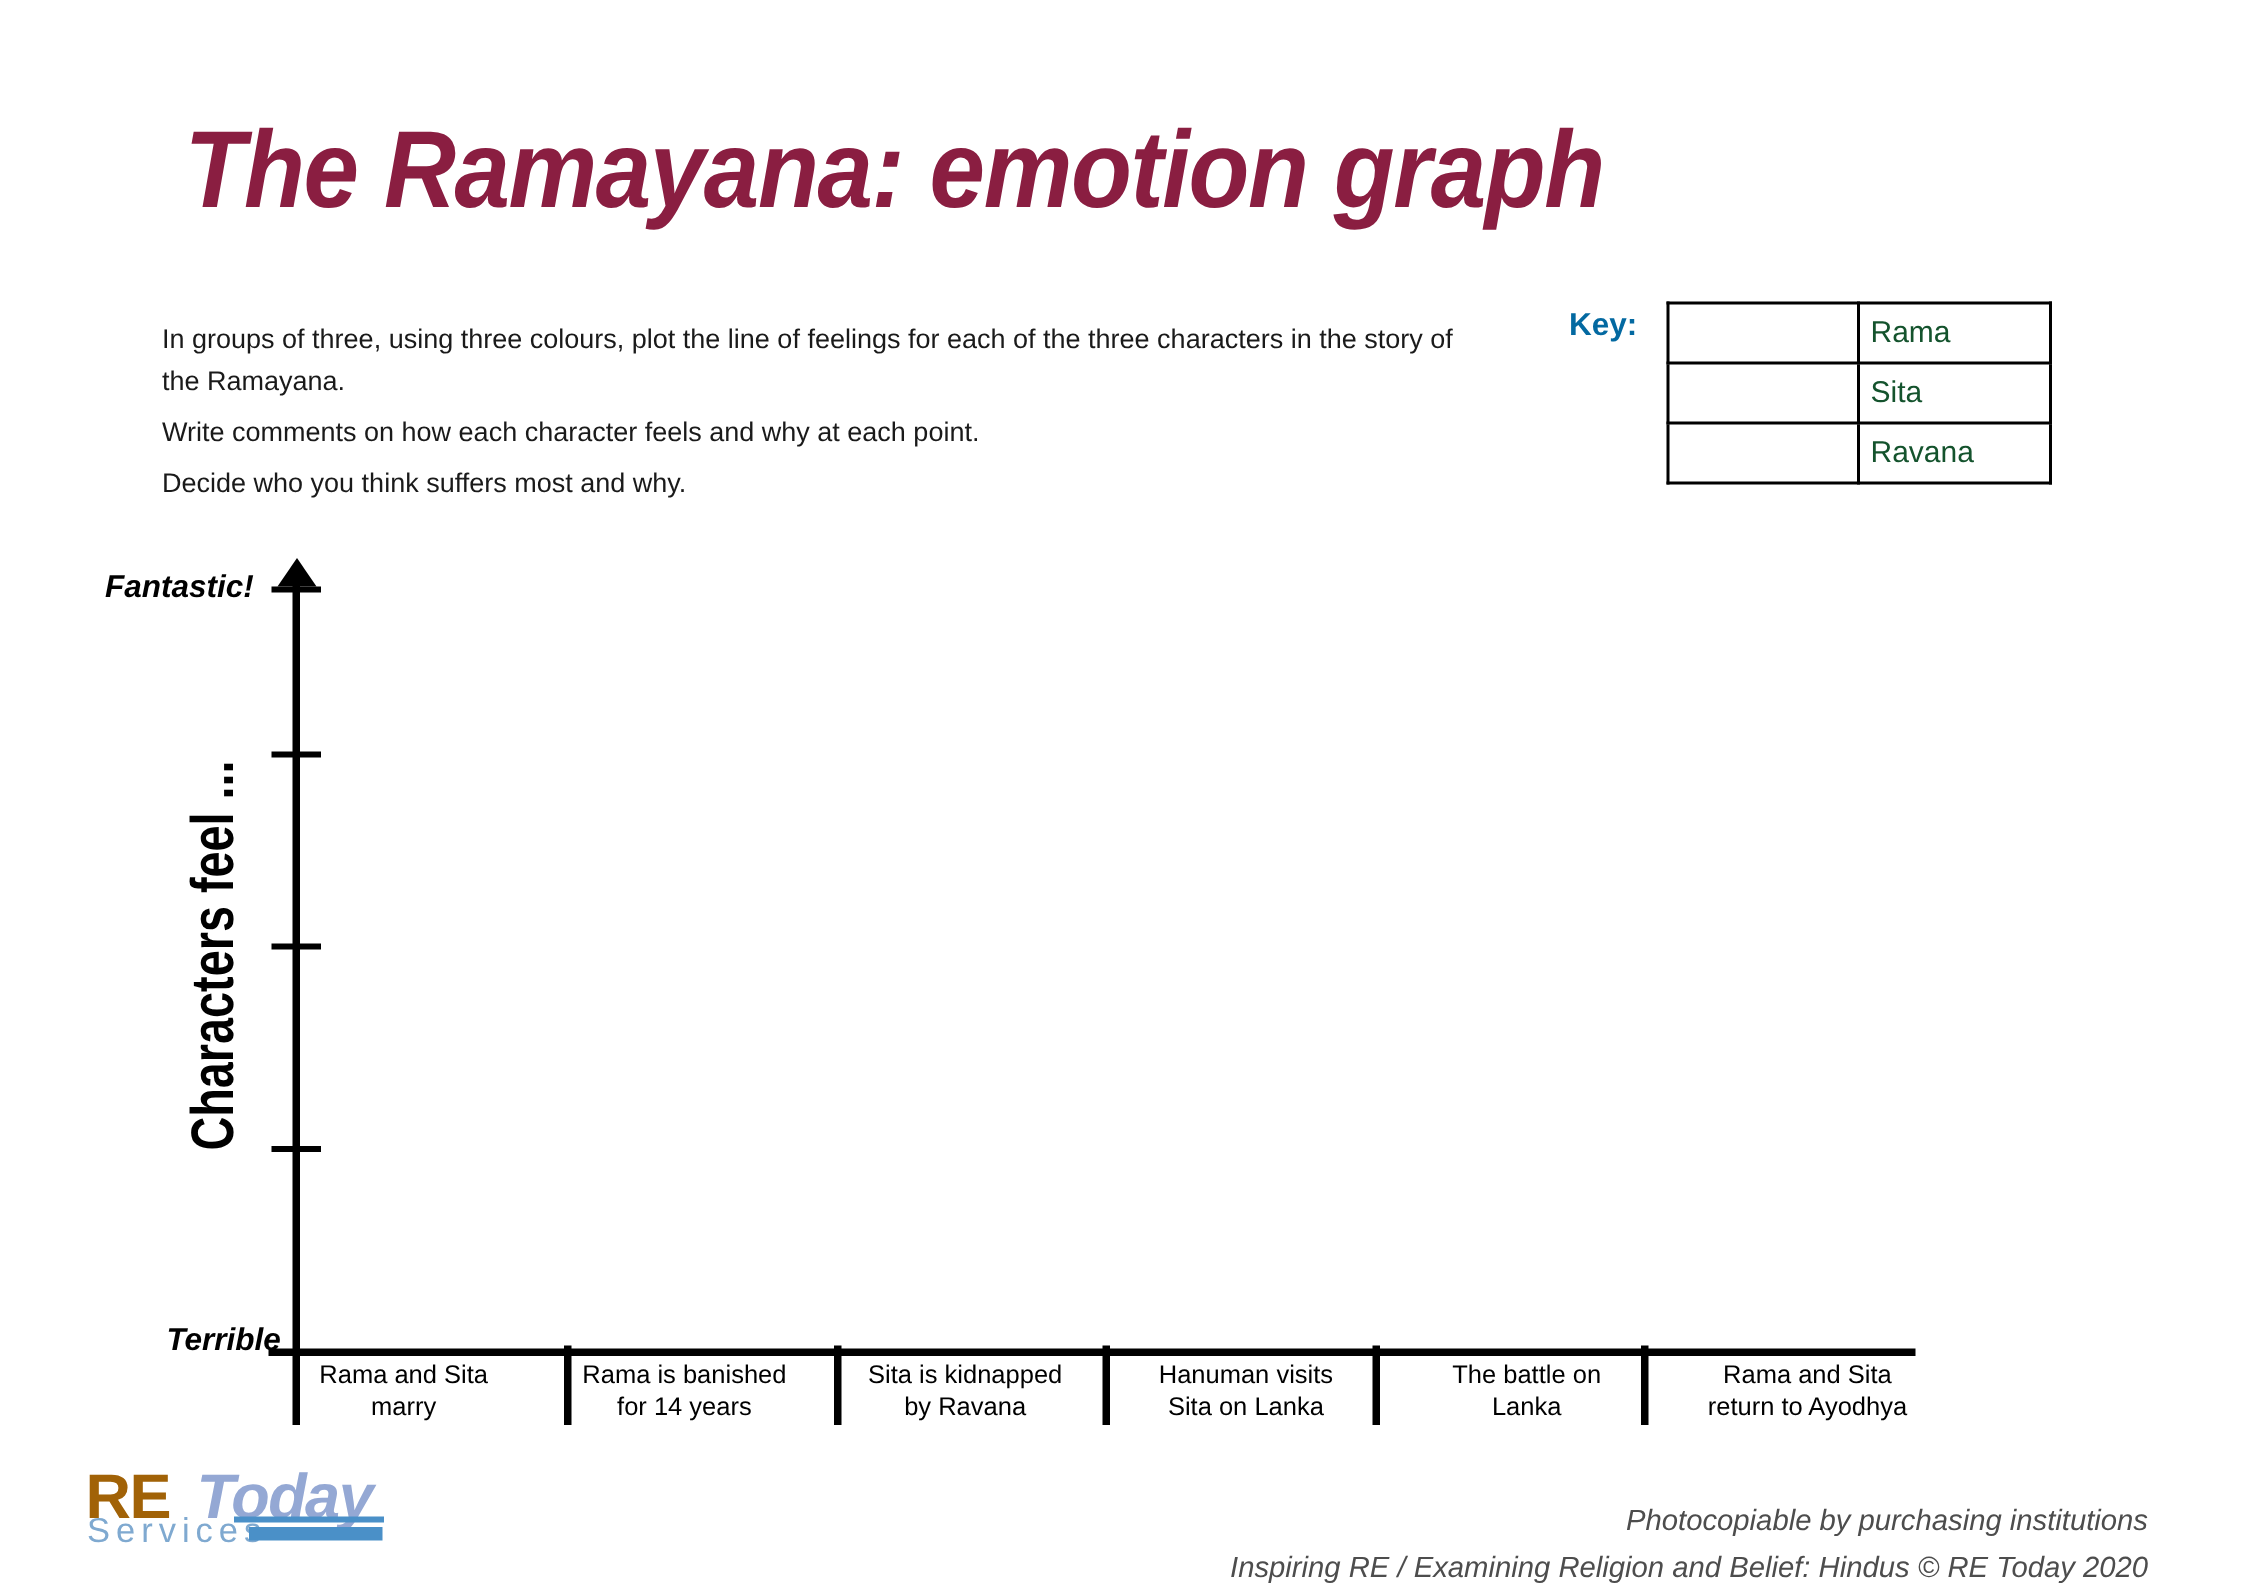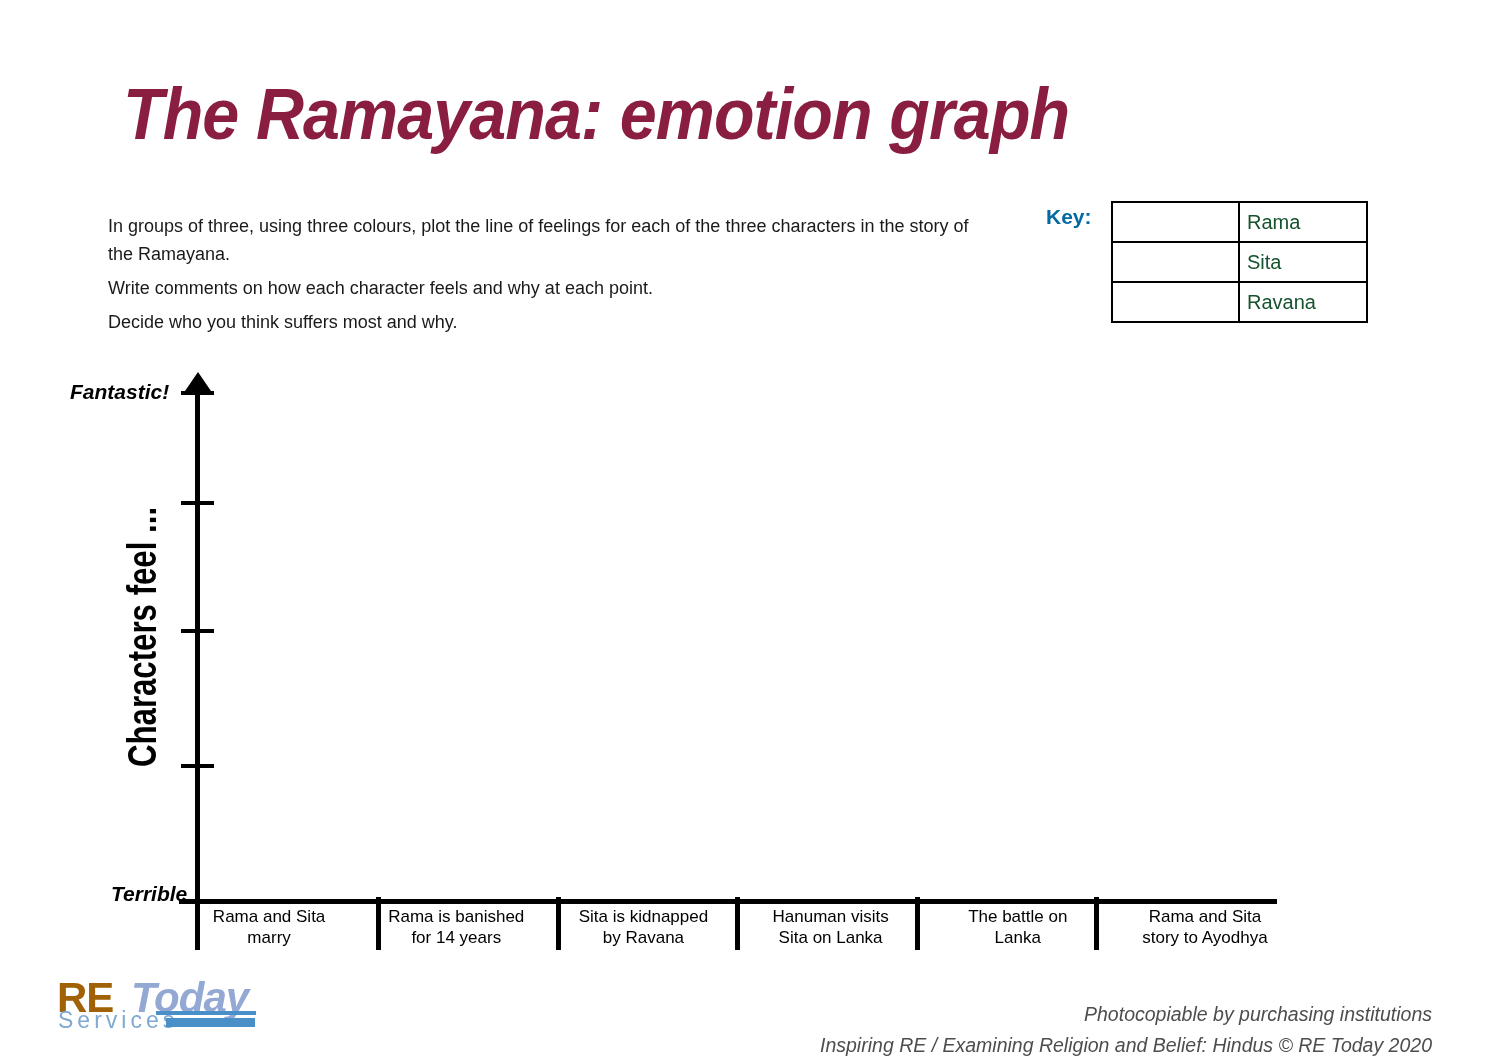--- a/index.html
+++ b/index.html
@@ -236,21 +236,21 @@
     <div class="x-category">
       <div>Hanuman visits</div>
       <div>Sita on Lanka</div>
     </div>
     <div class="x-category">
       <div>The battle on</div>
       <div>Lanka</div>
     </div>
     <div class="x-category">
       <div>Rama and Sita</div>
-      <div>story to Ayodhya</div>
+      <div>return to Ayodhya</div>
     </div>
   </div>
 
   <div class="logo-re">RE</div>
   <div class="logo-today">Today</div>
   <div class="logo-today-underline"></div>
   <div class="logo-services">Services</div>
   <div class="logo-services-bar"></div>
 
   <div class="footer-line footer-line-1">Photocopiable by purchasing institutions</div>

